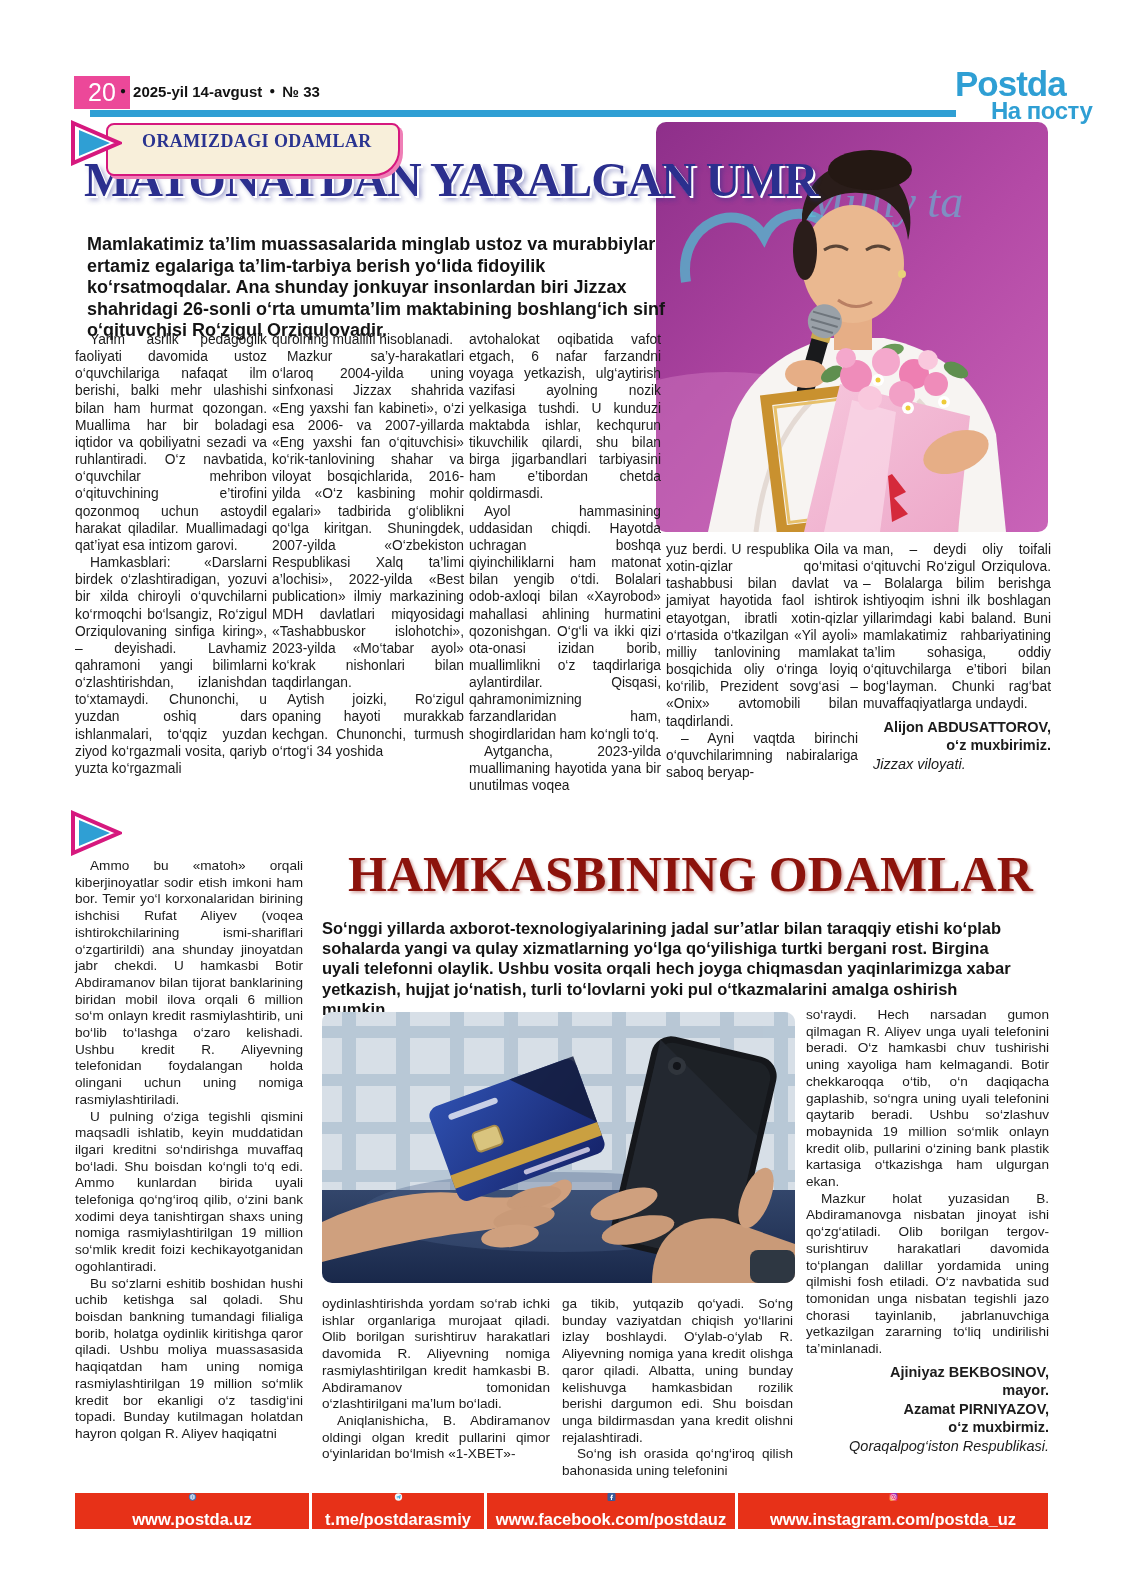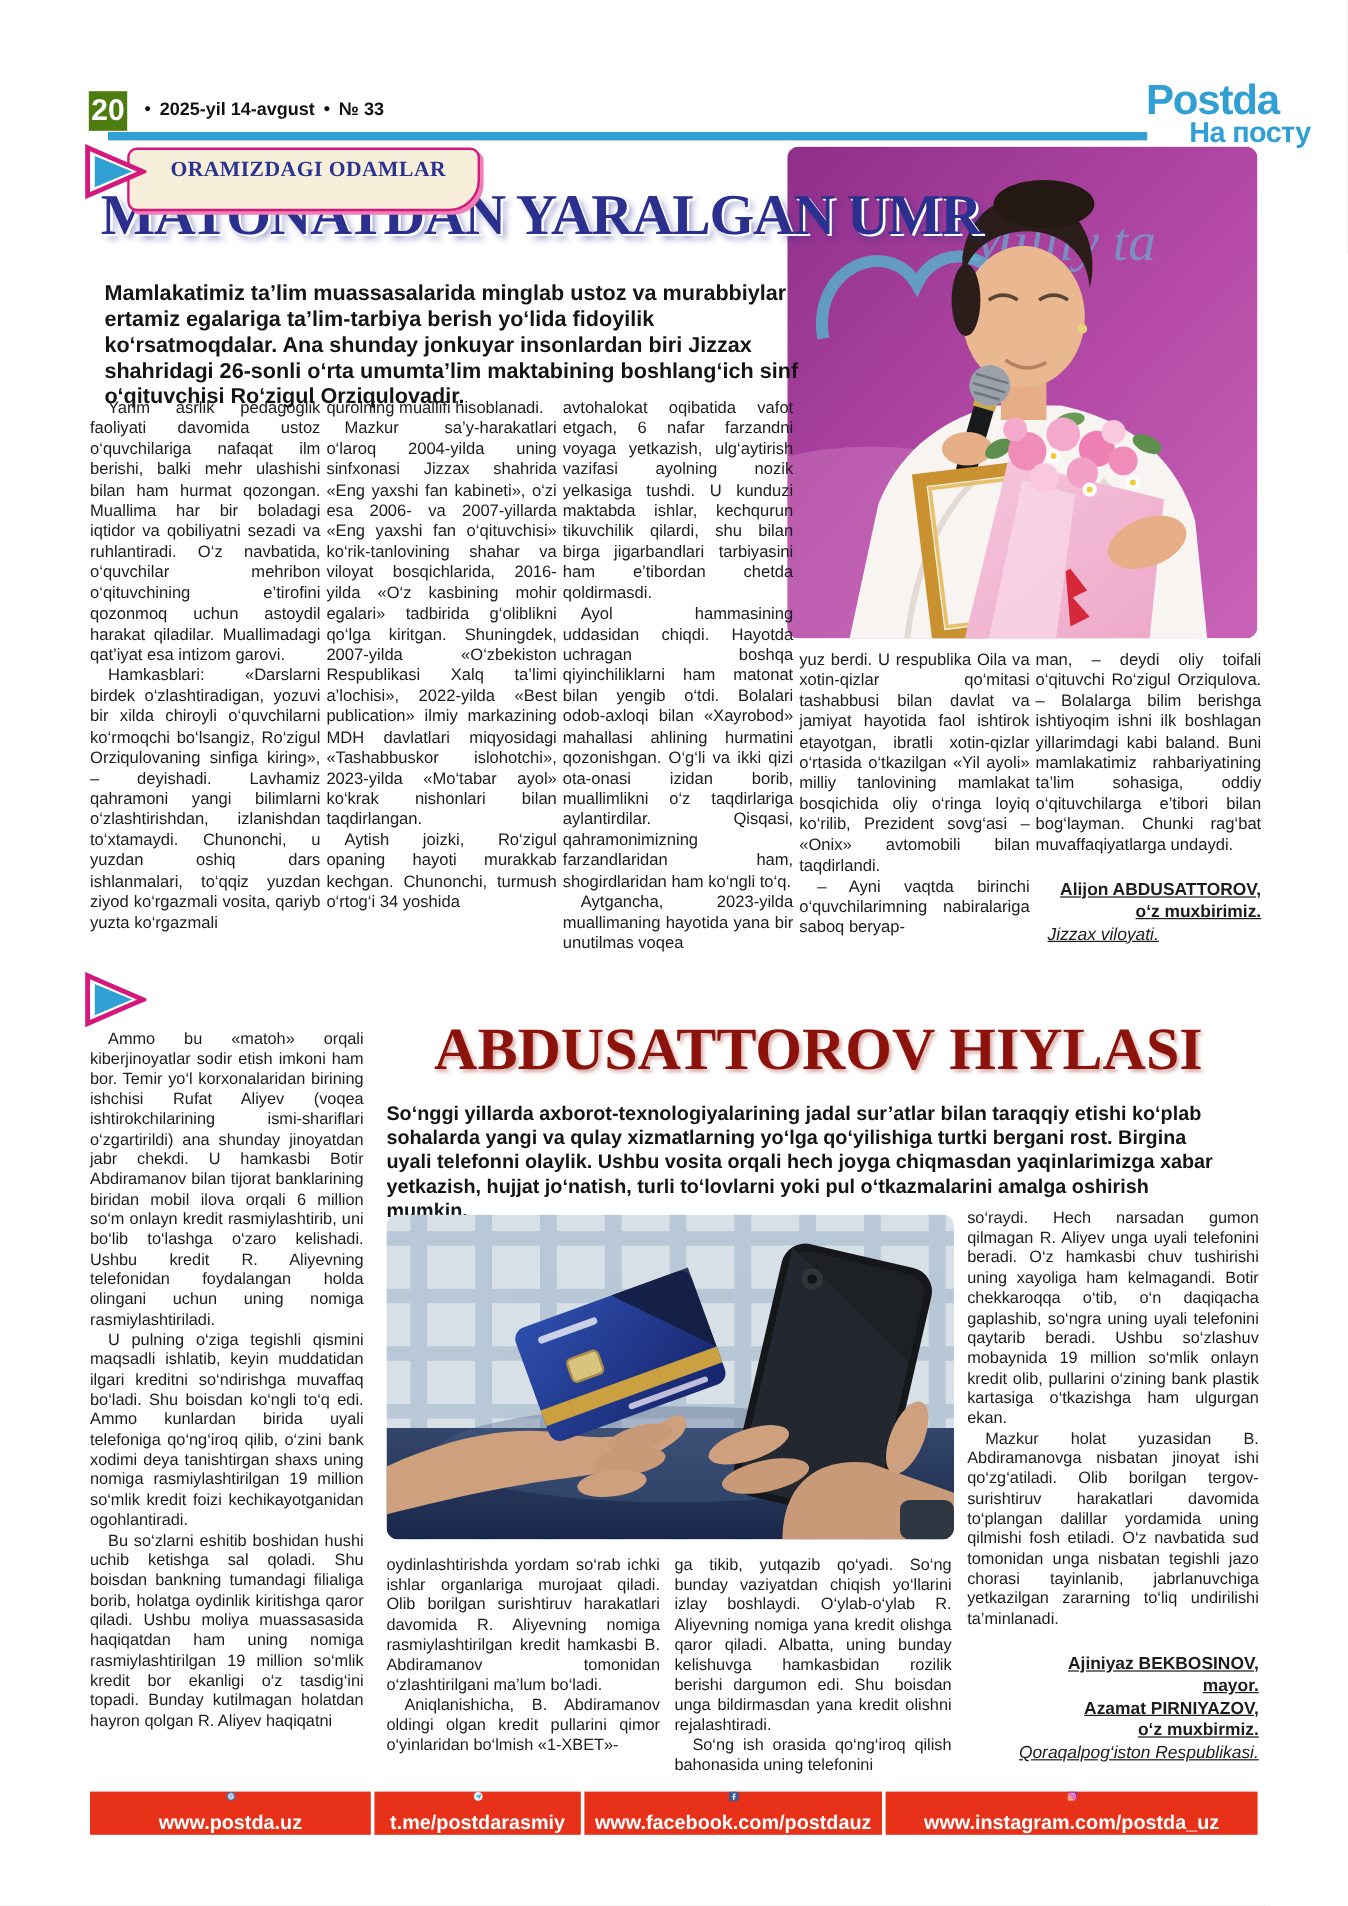--- a/index.html
+++ b/index.html
@@ -1,21 +1,21 @@
 <!DOCTYPE html>
 <html><head>
 <meta charset="utf-8">
 <style>
   html,body{margin:0;padding:0;background:#e9e9e9;}
   .page{position:relative;width:1123px;height:1588px;margin:0 auto;background:#ffffff;
         font-family:"Liberation Sans",sans-serif;color:#1b1b1b;overflow:hidden;}
 
   
-  .pagenum{position:absolute;left:74px;top:76px;width:32px;height:33px;background:#4d7c0f;
-           color:#fff;font-weight:bold;font-size:25px;display:flex;align-items:center;justify-content:center;}
+  .pagenum{position:absolute;left:74px;top:76px;width:56px;height:33px;background:#ec4899;
+           color:#fff;font-weight:normal;font-size:25px;display:flex;align-items:center;justify-content:center;}
   .dateline{position:absolute;left:120px;top:83px;font-size:15px;font-weight:bold;color:#121212;
             display:flex;align-items:center;gap:7px;}
   .dateline .dot{font-size:10px;position:relative;top:-1px;}
   .rule{position:absolute;left:90px;top:110px;width:866px;height:7px;background:#2f9fd4;}
   .logo{position:absolute;left:955px;top:68px;color:#2f9fd4;line-height:.92;}
   .logo .l1{font-size:35px;font-weight:bold;letter-spacing:-1px;}
   .logo .l2{font-size:24px;font-weight:bold;margin-left:36px;letter-spacing:-.5px;}
 
   
   .badge{position:absolute;display:flex;align-items:flex-start;z-index:6;}
@@ -49,21 +49,21 @@
   .c13{left:469px;top:331px;}
   .c14{left:666px;top:541px;}
   .c15{left:863px;top:541px;width:188px;}
   .a2{font-size:13.6px;line-height:16.7px;}
   .c21{left:75px;top:858px;width:228px;}
   .c22{left:322px;top:1296px;width:228px;}
   .c23{left:562px;top:1296px;width:231px;}
   .c24{left:806px;top:1007px;width:243px;}
   p.bp{margin:0;}
   p.ind{text-indent:15px;}
-  .byline{margin-top:20px;text-decoration:underline;}
+  .byline{margin-top:5px;}
   .by-b{font-weight:bold;text-align:right;font-size:14.5px;line-height:18.5px;}
   .by-il{font-style:italic;text-align:left;font-size:14.5px;line-height:18.5px;text-indent:10px;}
   .by-ir{font-style:italic;text-align:right;font-size:14.5px;line-height:18.5px;}
 
   
   .photo{position:absolute;overflow:hidden;border-radius:10px;}
   .photo1{left:656px;top:122px;width:392px;height:410px;}
   .photo2{left:322px;top:1012px;width:473px;height:271px;}
   .photo svg{display:block;}
 
@@ -205,21 +205,21 @@
     </div>
   </div>
 
   <div class="badge badge2">
     <svg class="arrow-svg" width="52" height="46" viewBox="0 0 52 46">
       <polygon points="3,3 49,23 3,43" fill="#ffffff" stroke="#d6187e" stroke-width="4"></polygon>
       <polygon points="9,10 40,23 9,36" fill="#2f9fd4"></polygon>
     </svg>
   </div>
 
-  <div class="h2">ABDUSATTOROV HIYLASI</div>
+  <div class="h2">HAMKASBINING ODAMLAR</div>
   <p class="intro2">So‘nggi yillarda axborot-texnologiyalarining jadal sur’atlar bilan taraqqiy etishi ko‘plab sohalarda yangi va qulay xizmatlarning yo‘lga qo‘yilishiga turtki bergani rost. Birgina uyali telefonni olaylik. Ushbu vosita orqali hech joyga chiqmasdan yaqinlarimizga xabar yetkazish, hujjat jo‘natish, turli to‘lovlarni yoki pul o‘tkazmalarini amalga oshirish mumkin.</p>
 
   <div class="photo photo2">
     <svg width="473" height="271" viewBox="0 0 473 271">
       <defs>
         <linearGradient id="tbl" x1="0" y1="0" x2="0" y2="1">
           <stop offset="0" stop-color="#33466b"></stop>
             <stop offset="1" stop-color="#19284a"></stop>
         </linearGradient>
         <linearGradient id="cardg" x1="0" y1="0" x2="1" y2="1">

